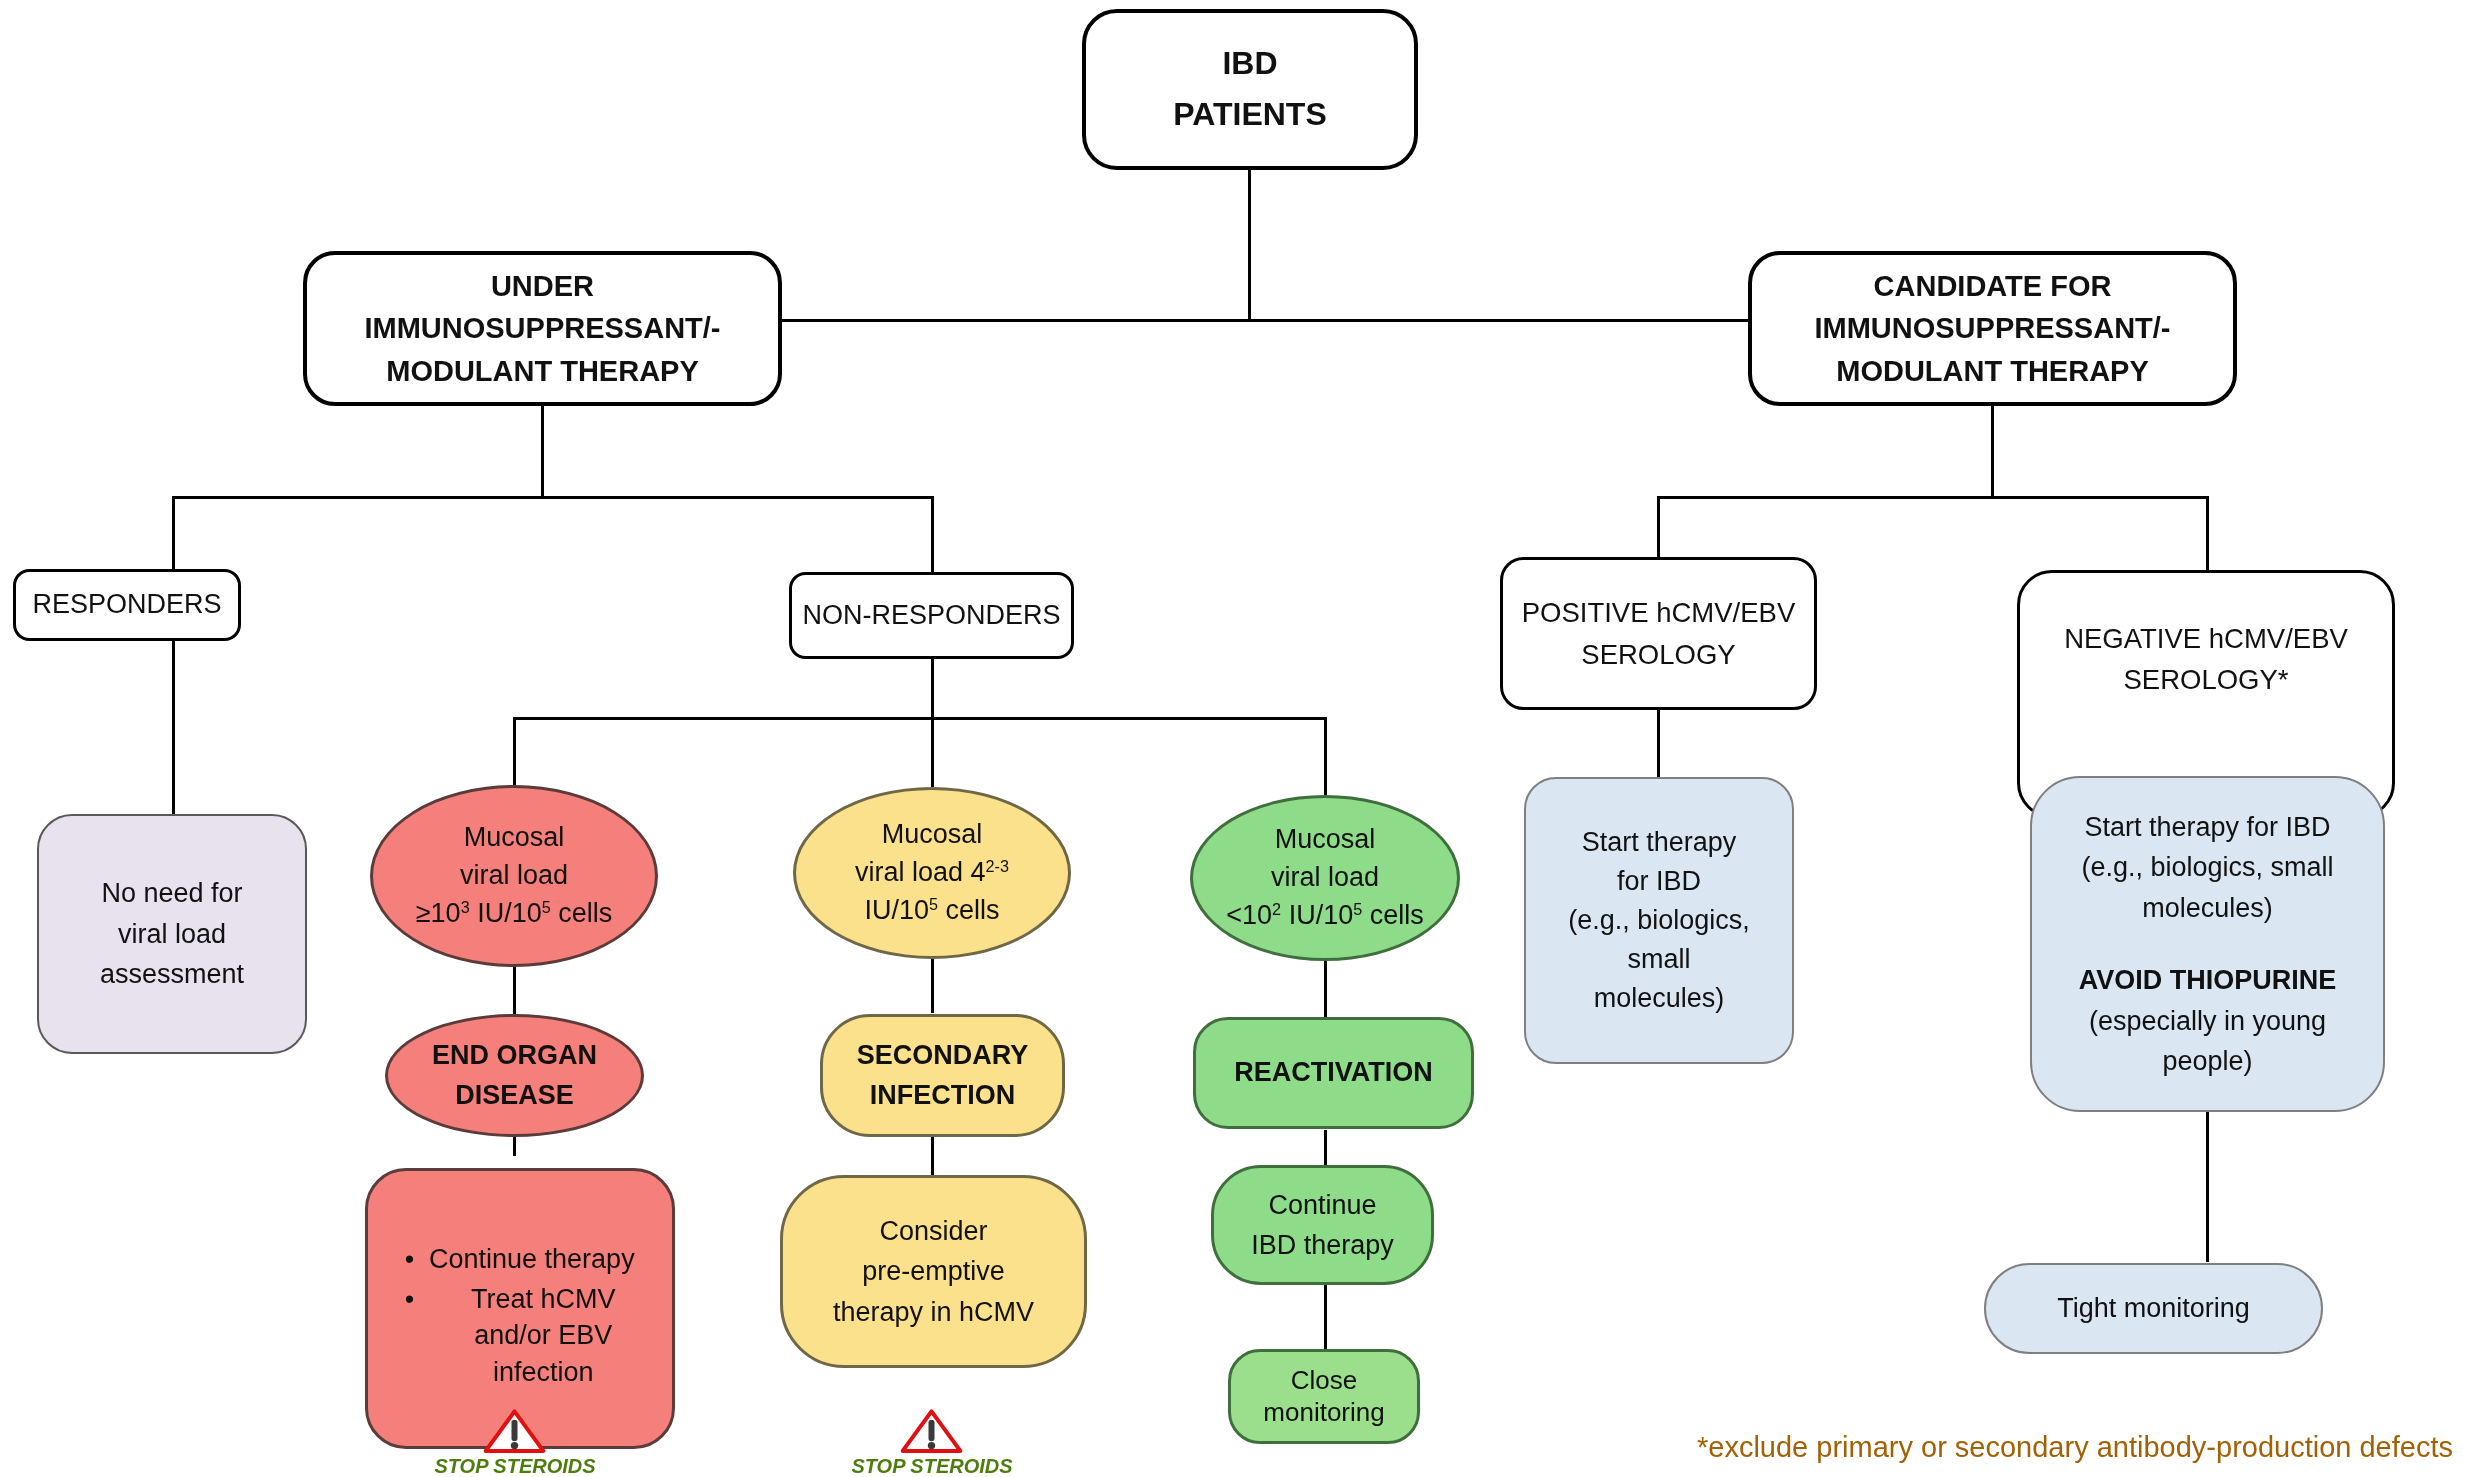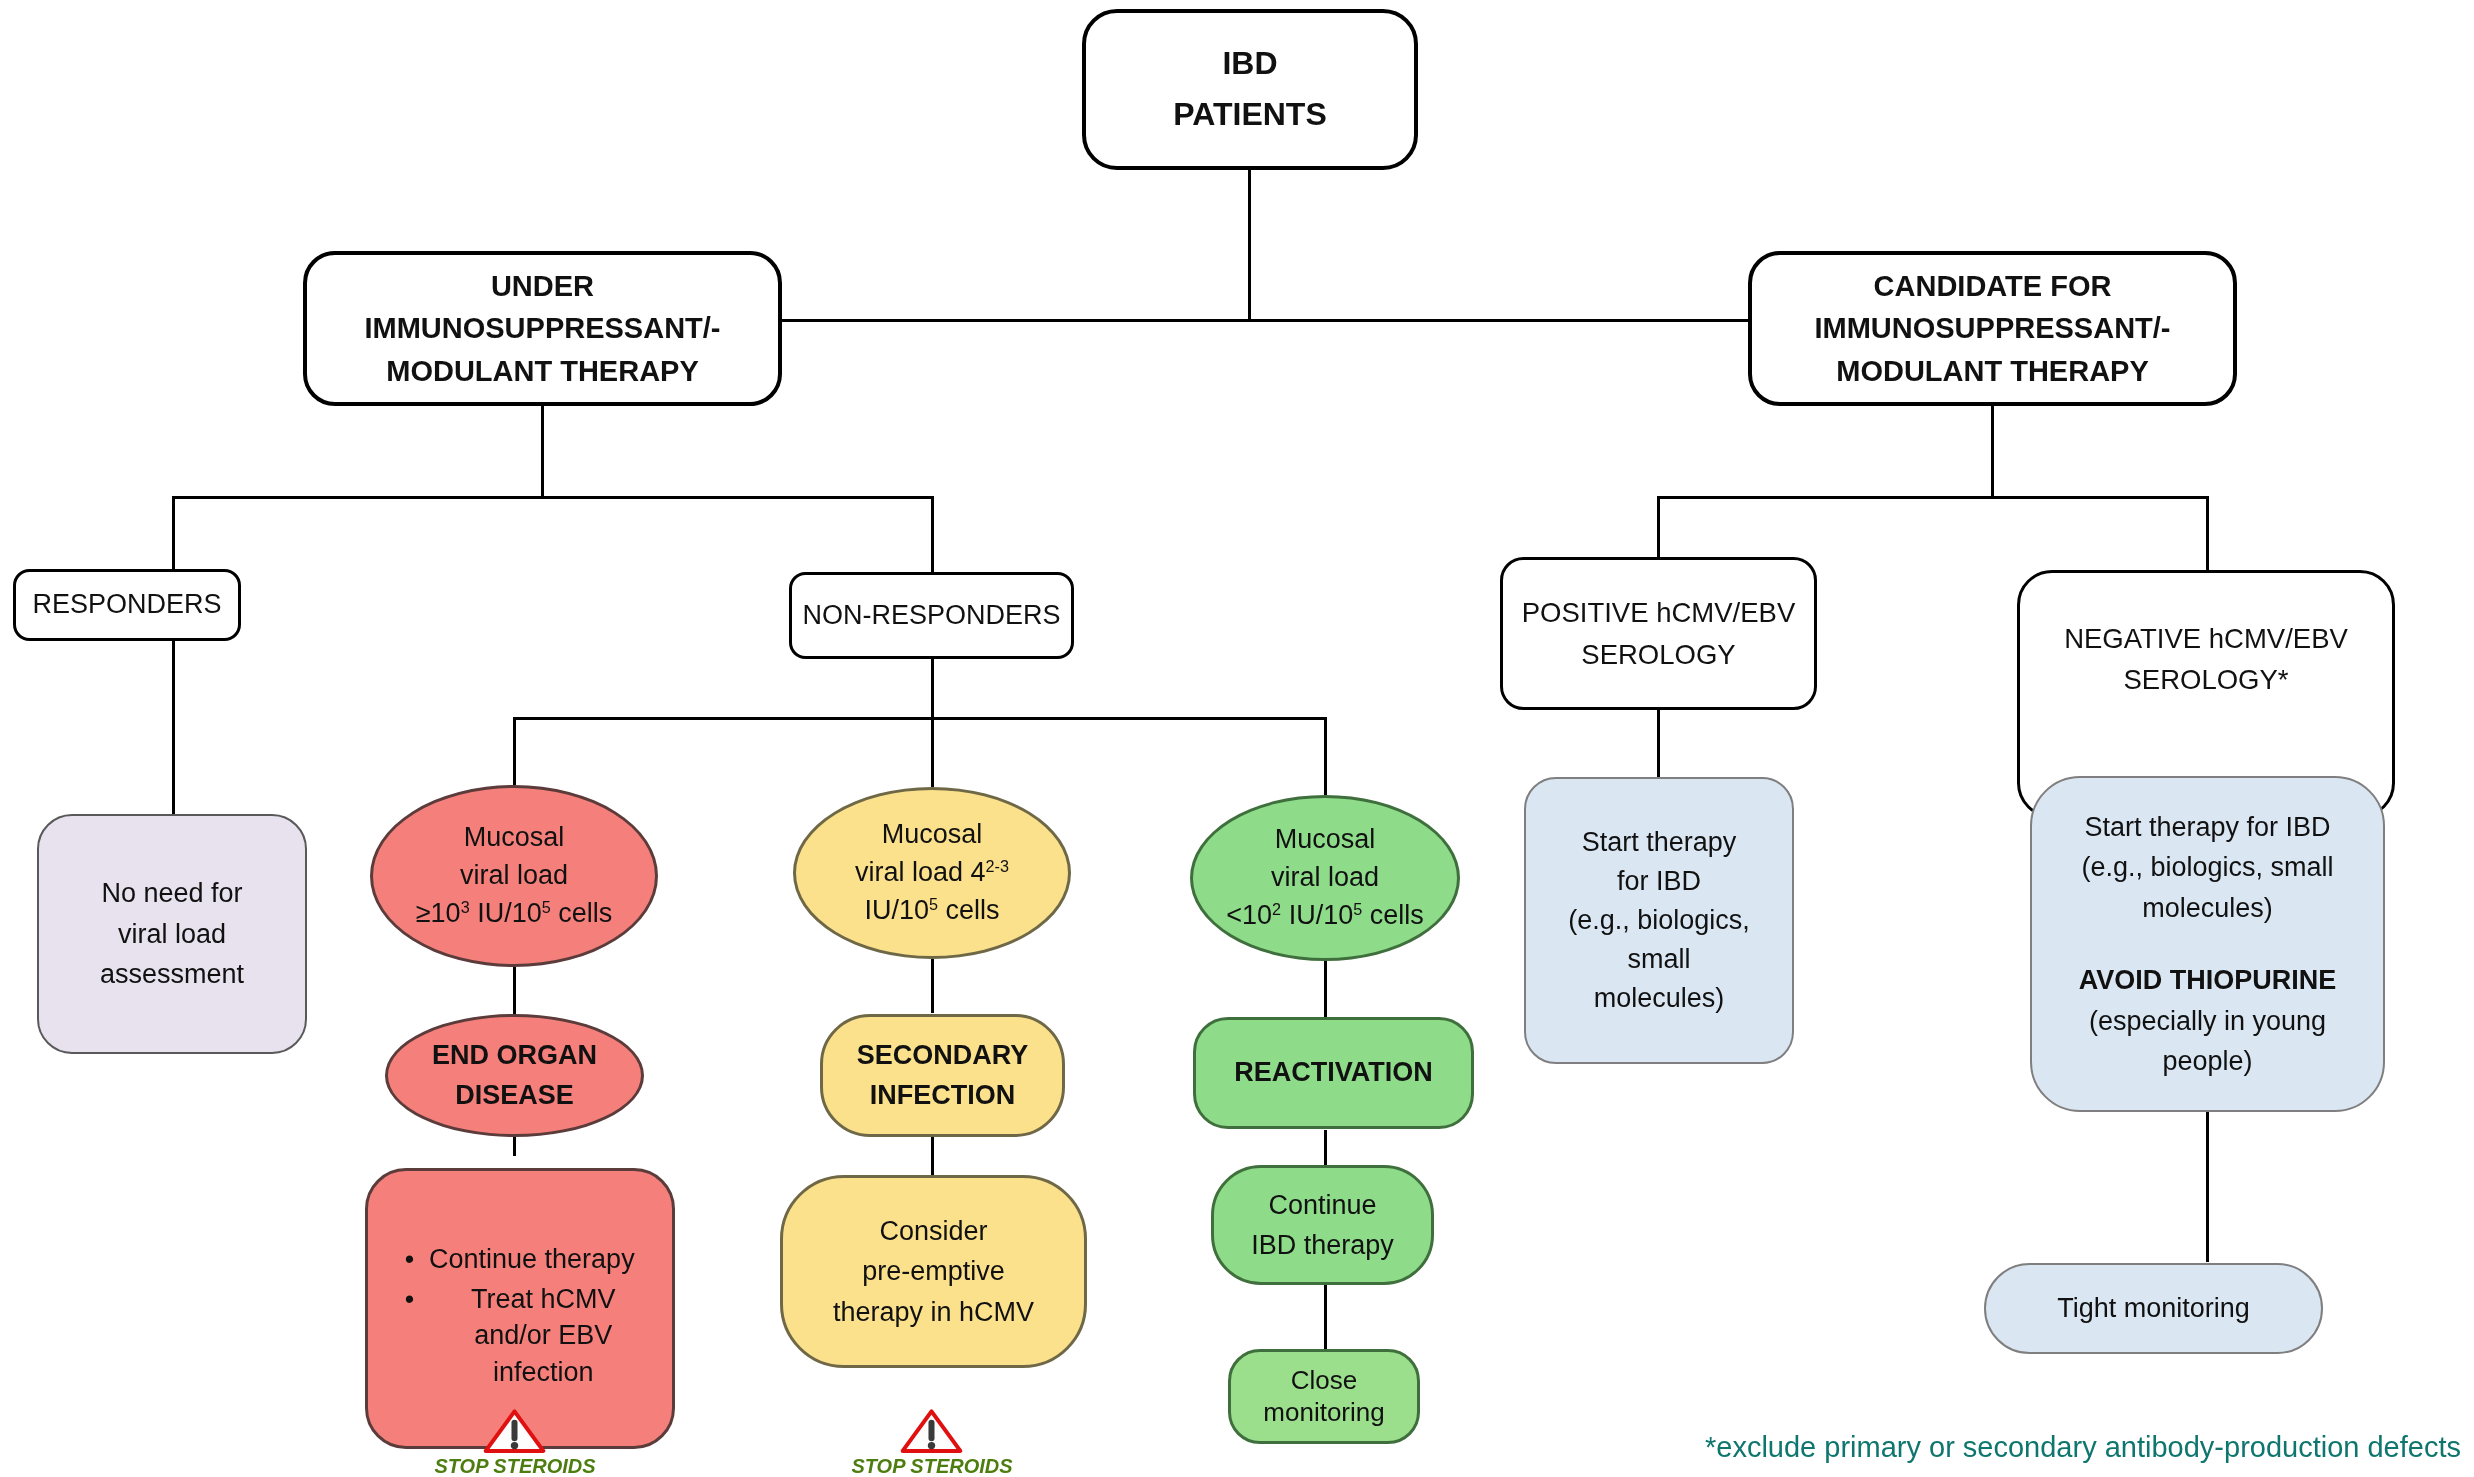--- a/index.html
+++ b/index.html
@@ -22,21 +22,21 @@
   .green2{background:#9BDF8D;border:3.5px solid #3F6F3C;}
   .blue{background:#DAE6F2;border:2.9px solid #7F7F7F;}
   .purple{background:#E7E2EE;border:2.9px solid #595959;}
   .ellipse{border-radius:50%;}
   .sup{font-size:0.6em;vertical-align:0.55em;}
   .bullets{align-items:flex-start;text-align:center;padding:29px 14.6px 11.7px 32px;line-height:1.35;margin-top:12px;}
   .bullet-item{position:relative;padding-left:29px;margin-bottom:3.5px;}
   .bullet-item::before{content:"•";position:absolute;left:4.7px;}
   .stop{position:absolute;width:246px;text-align:center;font-weight:bold;font-style:italic;font-size:20px;color:#4d7c0f;}
   .warn{position:absolute;}
-  .footnote{position:absolute;right:14px;top:1431px;font-size:29px;font-weight:500;color:#0f766e;}
+  .footnote{position:absolute;right:22px;top:1431px;font-size:29px;font-weight:500;color:#a16207;}
   .negpad{padding-bottom:70px;}
   .p1{margin:0 0 32px 0;}
   .p3{margin:0;}
 </style>
 </head>
 <body>
 
 <div class="canvas">
 
   <div class="line" style="left:1248px;top:167px;width:2.9px;height:154px"></div>

